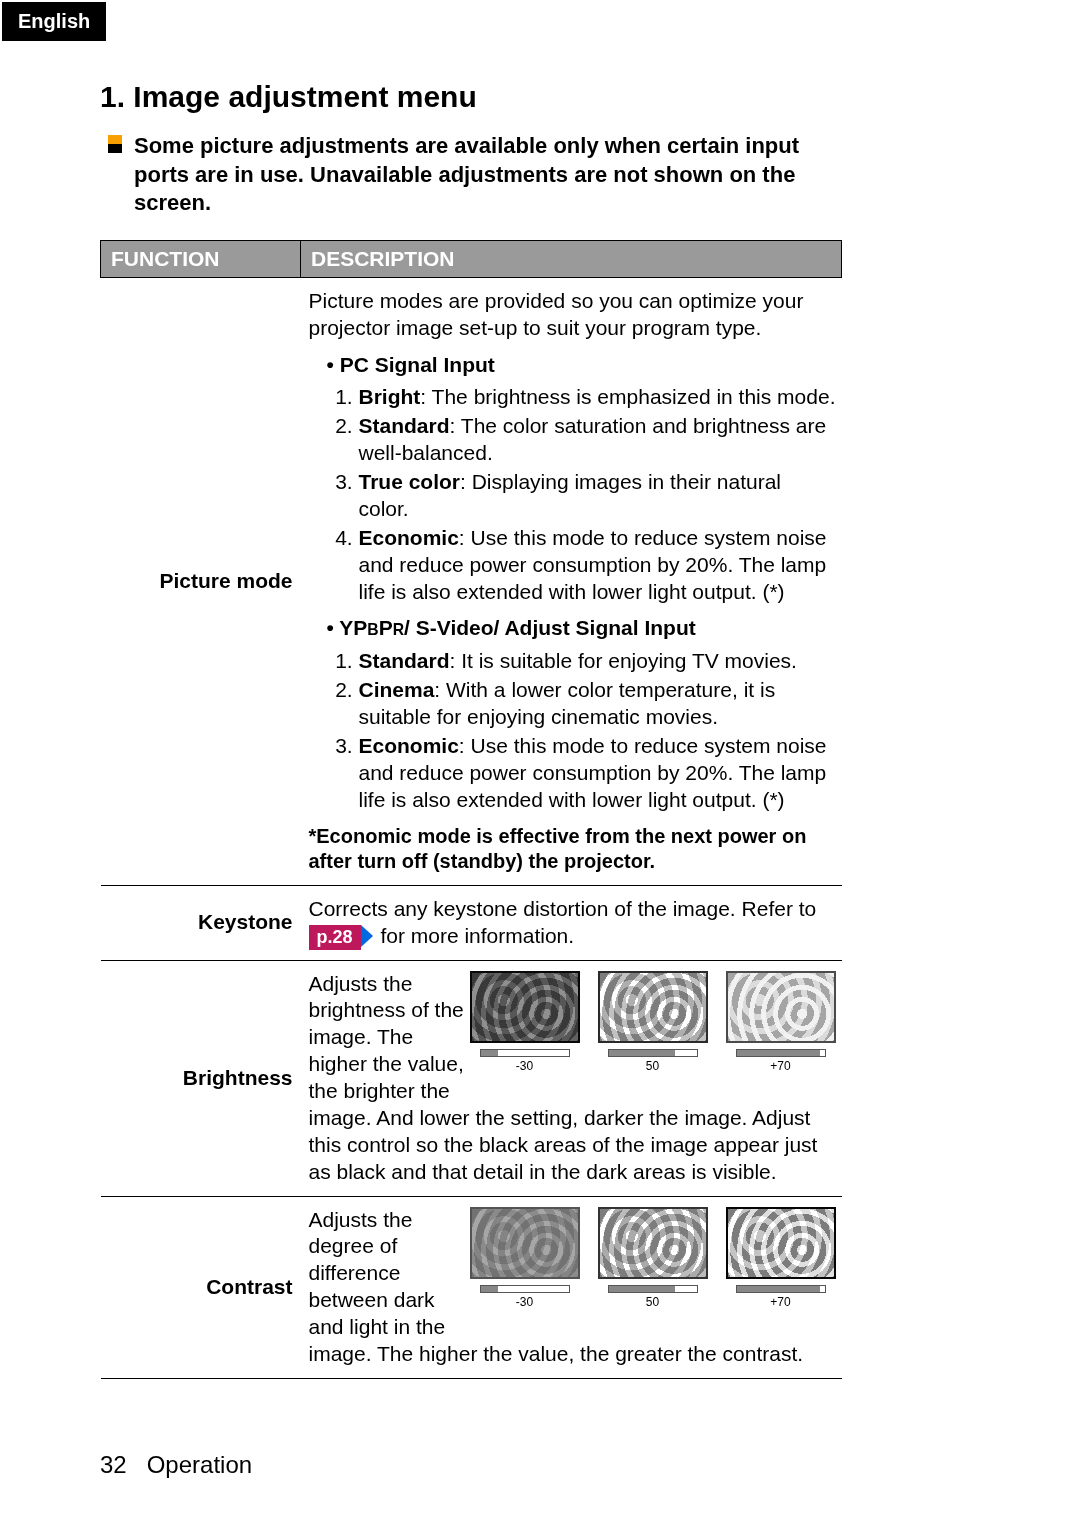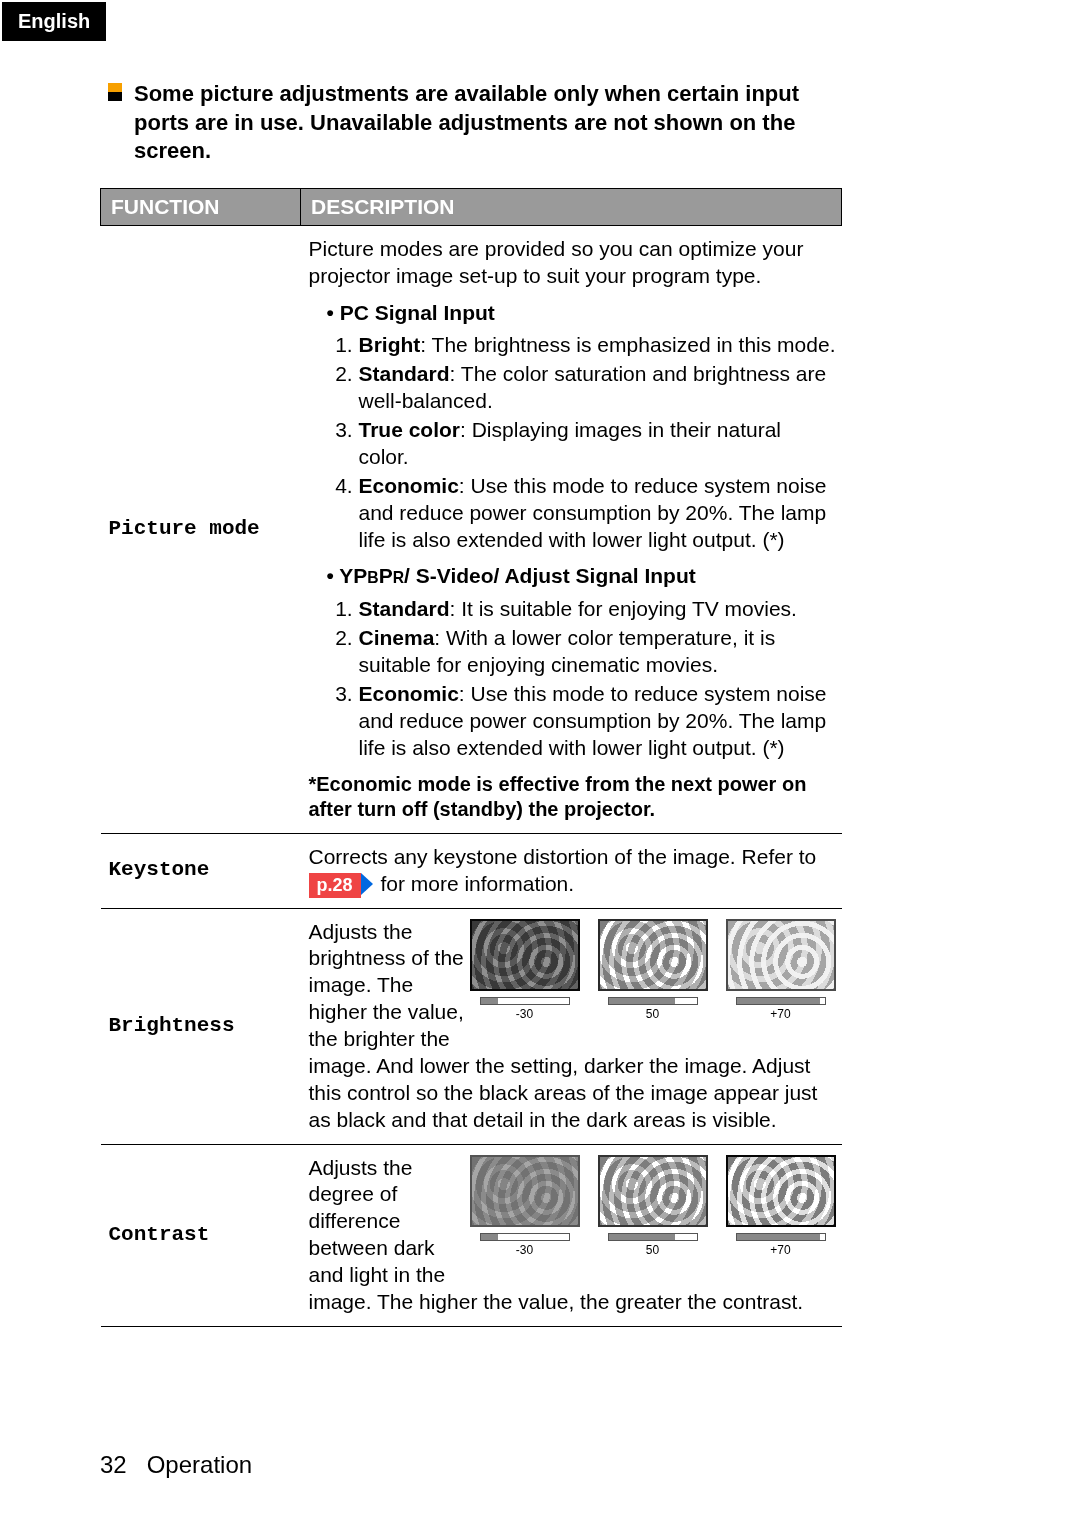--- a/index.html
+++ b/index.html
@@ -62,42 +62,41 @@
   table.funcs tbody td {
     border-top: 1px solid #000;
     border-bottom: 1px solid #000;
     padding: 10px 8px 10px 8px;
     vertical-align: middle;
     font-size: 21px;
     line-height: 1.28;
   }
   table.funcs tbody td.fcol {
     font-weight: bold;
-    text-align: left;
+    text-align: right;
     vertical-align: middle;
     width: 200px;
-    font-family: Liberation Mono, monospace;
   }
   table.funcs tbody td.dcol {
     padding-right: 6px;
   }
 
   .intro { margin-bottom: 10px; }
   .sub-bullet { margin: 6px 0 6px 18px; }
   .sub-bullet .bl { font-weight: bold; }
   .sub-bullet::before { content: "•  "; font-weight: bold; }
 
   ol.numlist { margin: 4px 0 10px 28px; padding-left: 22px; }
   ol.numlist li { margin: 2px 0; }
 
   .footnote { font-weight: bold; font-size: 20px; margin-top: 6px; }
 
   .pref {
     display: inline-block;
-    background: #ef4444;
+    background: #be185d;
     color: #fff;
     font-weight: bold;
     font-size: 18px;
     padding: 1px 8px 1px 8px;
     position: relative;
     margin-right: 14px;
     vertical-align: middle;
   }
   .pref::after {
     content: "";
@@ -157,20 +156,21 @@
 </style>
 </head>
 <body>
 
 <div class="page">
 
   <div class="lang-tab">English</div>
 
   <div class="content">
 
+    <div class="h1">1. Image adjustment menu</div>
 
     <div class="note-row">
       <div class="note-icon"></div>
       <div class="note-text">Some picture adjustments are available only when certain input ports are in use. Unavailable adjustments are not shown on the screen.</div>
     </div>
 
     <table class="funcs">
       <thead>
         <tr>
           <th>FUNCTION</th>

